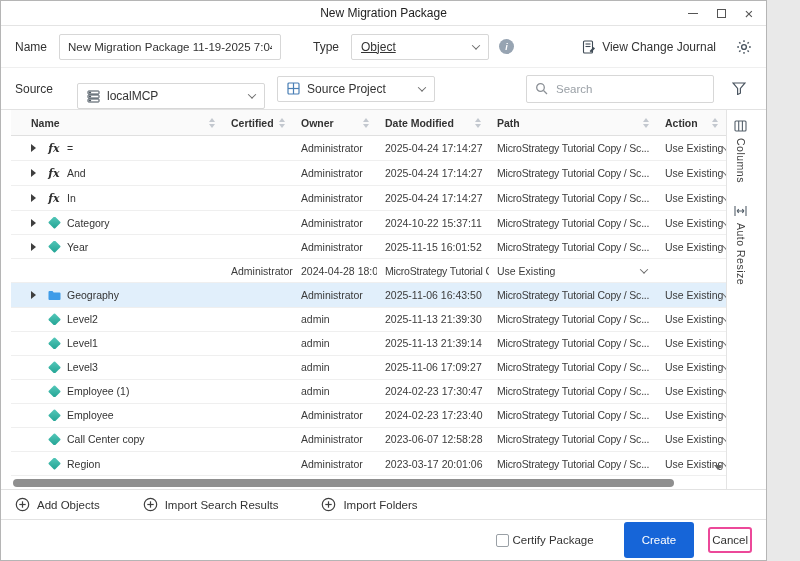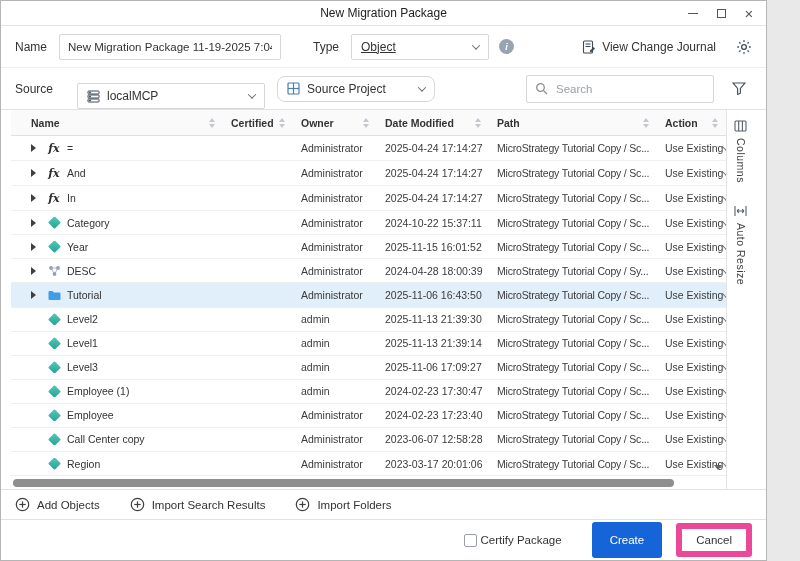--- a/index.html
+++ b/index.html
@@ -20,21 +20,21 @@
   .wc-close{font-size:15px;line-height:1;color:#555;}
   
   .row-name{height:42px;flex:0 0 42px;display:flex;align-items:center;padding:0 14px;border-bottom:1px solid #efefef;}
   .row-source{height:42px;flex:0 0 42px;display:flex;align-items:center;padding:0 14px;border-bottom:1px solid #e2e2e2;gap:12px;}
   .form-label{color:#333;margin-right:12px;white-space:nowrap;}
   .text-input{height:26px;width:222px;border:1px solid #d7d7d7;border-radius:2px;padding:0 8px;font:inherit;font-size:11.5px;color:#333;background:#fff;outline:none;}
   .type-label{margin-left:32px;}
   .select{height:26px;border:1px solid #d7d7d7;border-radius:2px;display:flex;align-items:center;padding:0 9px;background:#fff;gap:7px;}
   .type-select{width:138px;text-decoration:underline;}
   .src-select{width:188px;margin-top:15px;}
-  .proj-select{width:158px;border-radius:8px;}
+  .proj-select{width:158px;}
   .chev{width:6px;height:6px;border-left:1.4px solid #6b6b6b;border-bottom:1.4px solid #6b6b6b;transform:rotate(-45deg) translate(1px,-1px);margin-left:auto;flex:0 0 auto;}
   .info{width:15px;height:15px;border-radius:50%;background:#97a4b2;color:#fff;font-size:9px;font-weight:bold;font-style:italic;display:flex;align-items:center;justify-content:center;margin-left:10px;}
   .right-tools{margin-left:auto;display:flex;align-items:center;gap:20px;}
   .journal-link{display:flex;align-items:center;gap:6px;color:#333;}
   .search-box{margin-left:auto;width:188px;height:28px;border:1px solid #d7d7d7;border-radius:2px;display:flex;align-items:center;padding:0 8px;gap:6px;background:#fff;}
   .search-input{border:none;outline:none;flex:1;font:inherit;font-size:11.5px;color:#333;min-width:0;}
   .search-input::placeholder{color:#9aa0a6;}
   .filter-btn{width:26px;height:26px;display:flex;align-items:center;justify-content:center;}
   
   .table-region{flex:1;display:flex;min-height:0;padding:0 12px 0 10px;border-bottom:1px solid #e2e2e2;}
@@ -61,27 +61,27 @@
   .action-cell{display:flex;align-items:center;justify-content:space-between;padding-right:10px;}
   .vscroll-down{position:absolute;right:2px;bottom:16px;width:12px;height:12px;display:flex;align-items:center;justify-content:center;}
   .tri-down{width:0;height:0;border-top:5px solid #666;border-left:4px solid transparent;border-right:4px solid transparent;}
   .hscroll{flex:0 0 13px;display:flex;align-items:center;padding:2px 2px;}
   .hthumb{height:8px;width:93%;background:#8f8f8f;border-radius:4px;}
   
   .rail{width:28px;flex:0 0 28px;border-left:1px solid #e4e4e4;display:flex;flex-direction:column;align-items:center;padding-top:10px;gap:22px;}
   .rail-group{display:flex;flex-direction:column;align-items:center;gap:6px;}
   .vtext{writing-mode:vertical-rl;font-size:10.5px;color:#3f3f3f;letter-spacing:0.5px;}
   
-  .toolbar{height:30px;flex:0 0 30px;display:flex;align-items:center;padding:0 14px;gap:30px;border-bottom:1px solid #e2e2e2;}
+  .toolbar{height:30px;flex:0 0 30px;display:flex;align-items:center;padding:0 14px;gap:43px;border-bottom:1px solid #e2e2e2;}
   .tool-item{display:flex;align-items:center;gap:7px;color:#333;font-size:11.5px;}
   .footer{height:40px;flex:0 0 40px;display:flex;align-items:center;justify-content:flex-end;gap:14px;padding:0 14px;}
   .certify{display:flex;align-items:center;gap:3px;margin-right:16px;font-size:11.5px;}
   .checkbox{width:13px;height:13px;border:1px solid #9aa0a6;border-radius:2px;background:#fff;display:inline-block;}
   .btn-primary{background:var(--accent,#1665d8);color:#fff;border:none;border-radius:3px;padding:12px 18px;font:inherit;font-size:11.5px;}
-  .btn-secondary{background:#fff;color:#333;border:6px solid #ec4899;border-radius:3px;padding:5px 14px;font:inherit;font-size:11.5px;}
+  .btn-secondary{background:#fff;color:#333;border:2px solid #ec4899;border-radius:3px;padding:5px 2px;font:inherit;font-size:11.5px;}
 </style>
 </head>
 <body>
 
 <div class="window">
 
   <div class="titlebar">
     <span class="title">New Migration Package</span>
     <div class="win-controls">
       <span class="wc">
@@ -293,54 +293,40 @@
             <div class="cell"></div>
             <div class="cell">Administrator</div>
             <div class="cell">2025-11-15 16:01:52</div>
             <div class="cell path-cell">MicroStrategy Tutorial Copy / Sc...</div>
             <div class="cell action-cell">
               <span>Use Existing</span>
               <span class="chev"></span>
             </div>
           </div>
           <div class="trow">
-            <div class="cell name-cell">
-              <span class="expander">
-                <i class="tri-right"></i>
-              </span>
-              <span class="obj-icon">
-                <svg width="13" height="12" viewBox="0 0 13 12">
-                  <path d="M3 3h7M3 3l3.5 6M10 3 6.5 9" stroke="#b2bcc7" stroke-width="1" fill="none"></path>
-                  <circle cx="3" cy="3" r="1.9" fill="#93a1b1"></circle>
-                  <circle cx="10" cy="3" r="1.9" fill="#93a1b1"></circle>
-                  <circle cx="6.5" cy="9" r="1.9" fill="#93a1b1"></circle>
-                </svg>
-              </span>
-              <span class="obj-name">DESC</span>
-            </div>
             <div class="cell"></div>
             <div class="cell">Administrator</div>
             <div class="cell">2024-04-28 18:00:39</div>
             <div class="cell path-cell">MicroStrategy Tutorial Copy / Sy...</div>
             <div class="cell action-cell">
               <span>Use Existing</span>
               <span class="chev"></span>
             </div>
           </div>
           <div class="trow selected">
             <div class="cell name-cell">
               <span class="expander">
                 <i class="tri-right"></i>
               </span>
               <span class="obj-icon">
                 <svg width="13" height="11" viewBox="0 0 13 11">
                   <path d="M0.5 2a1 1 0 0 1 1-1h3l1.2 1.5h5.8a1 1 0 0 1 1 1v5.5a1 1 0 0 1-1 1h-10a1 1 0 0 1-1-1z" style="fill:var(--folder,#3f9ce8)"></path>
                 </svg>
               </span>
-              <span class="obj-name">Tutorial</span>
+              <span class="obj-name">Geography</span>
             </div>
             <div class="cell"></div>
             <div class="cell">Administrator</div>
             <div class="cell">2025-11-06 16:43:50</div>
             <div class="cell path-cell">MicroStrategy Tutorial Copy / Sc...</div>
             <div class="cell action-cell">
               <span>Use Existing</span>
               <span class="chev"></span>
             </div>
           </div>

